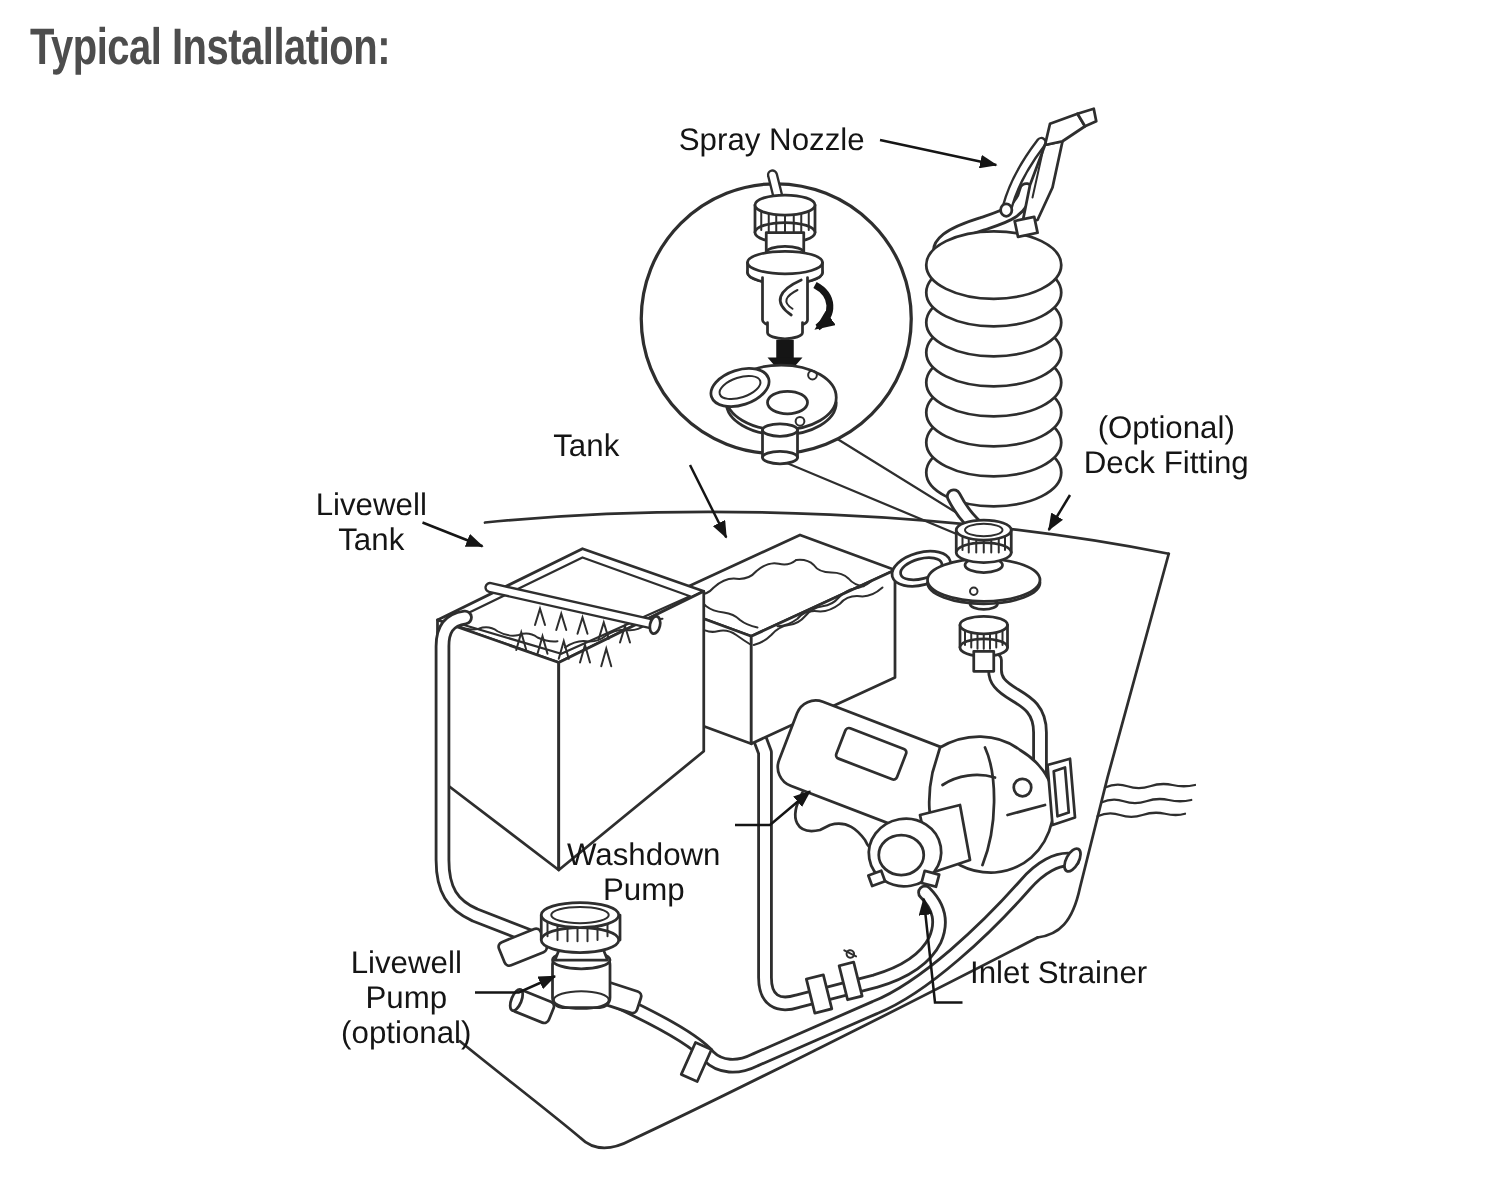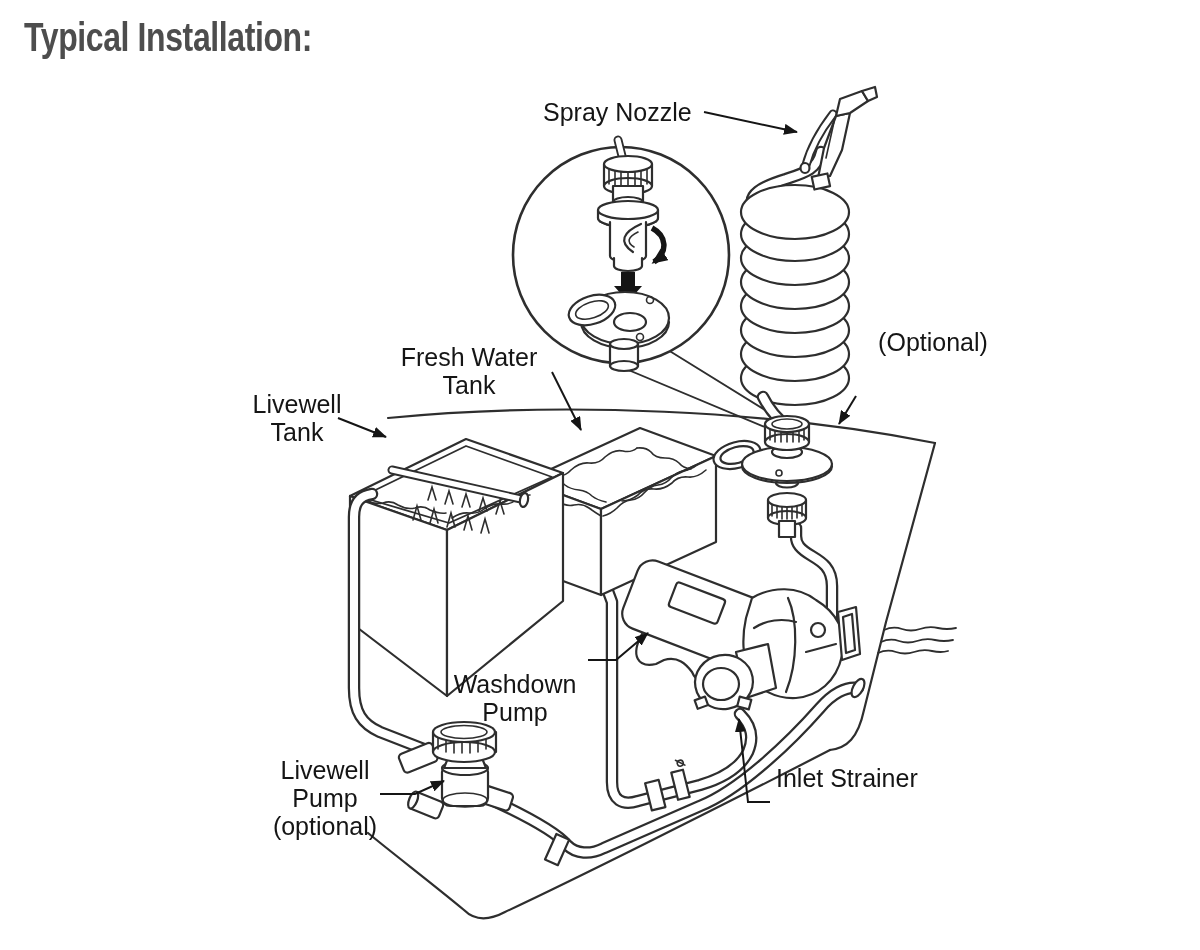--- a/index.html
+++ b/index.html
@@ -263,31 +263,31 @@
       <path class="leader" marker-end="url(#arr)" d="M 770,802 L 748,802 L 739,719"></path>
       <path class="leader" marker-end="url(#arr)" d="M 380,794 L 415,794 L 444,781"></path>
     </g>
   </svg>
 
   <div class="lbl left" style="left:543px;top:98px;">
     <span>Spray Nozzle</span>
   </div>
 
   <div class="lbl" style="left:369px;top:343px;width:200px;">
-    <span>Fresh Water</span>
     <span>Tank</span>
   </div>
 
   <div class="lbl" style="left:227px;top:390px;width:140px;">
     <span>Livewell</span>
     <span>Tank</span>
   </div>
 
   <div class="lbl" style="left:848px;top:328px;width:170px;">
     <span>(Optional)</span>
+    <span>Deck Fitting</span>
   </div>
 
   <div class="lbl" style="left:437px;top:670px;width:156px;">
     <span>Washdown</span>
     <span>Pump</span>
   </div>
 
   <div class="lbl left" style="left:776px;top:764px;">
     <span>Inlet Strainer</span>
   </div>

